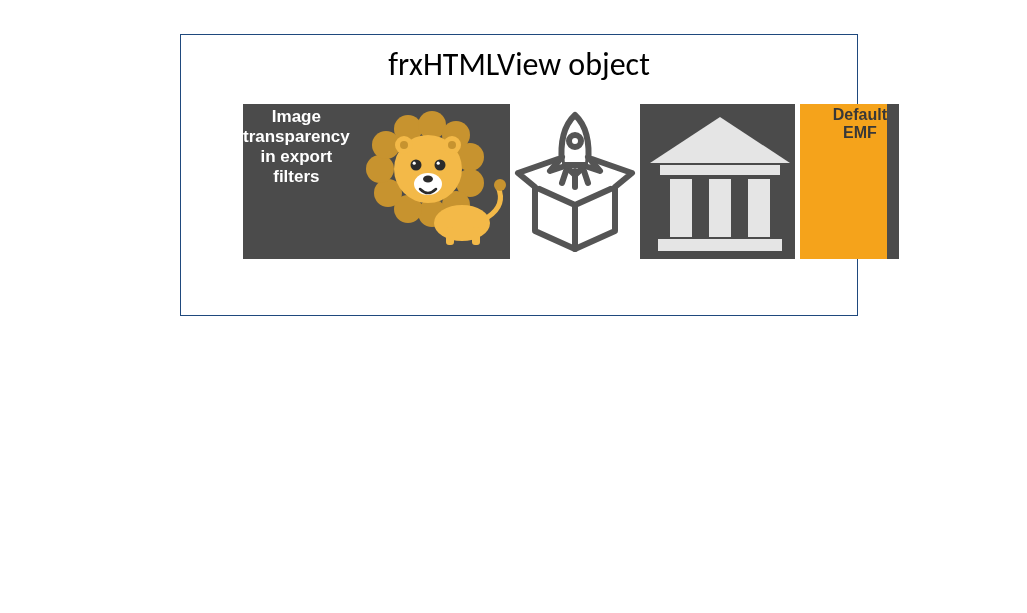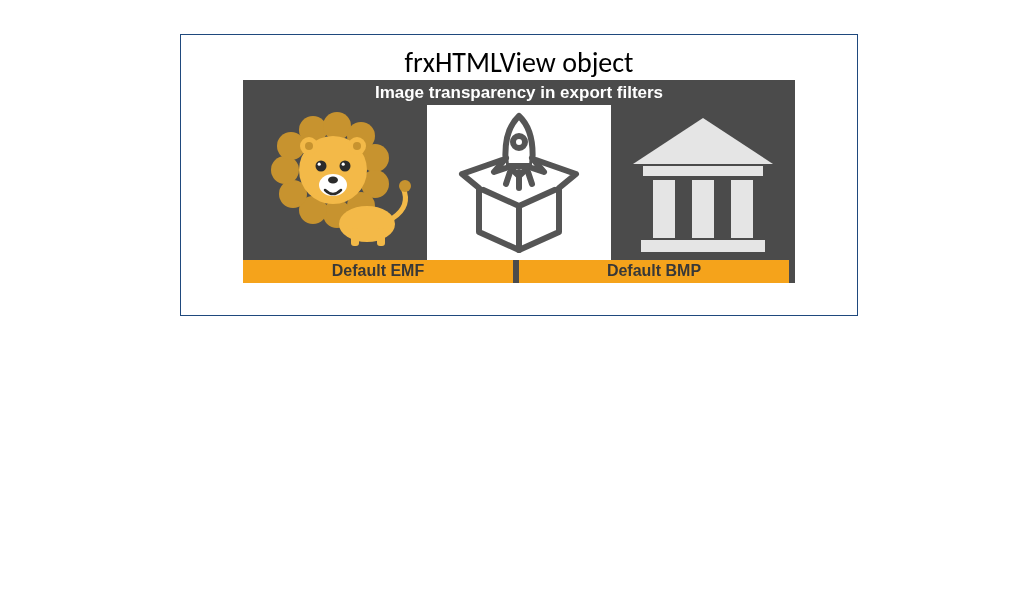--- a/index.html
+++ b/index.html
@@ -18,31 +18,31 @@
     width: 678px;
     height: 282px;
     border: 1.5px solid #1f497d;
     box-sizing: border-box;
     background: #ffffff;
     display: flex;
     flex-direction: column;
     align-items: center;
   }
   .title {
-    font-size: 28px;
+    font-size: 32px;
     color: #000;
     margin-top: 10px;
-    margin-bottom: 0;
+    margin-bottom: 20px;
     text-align: center;
   }
   .panel {
     width: 552px;
     background: #4b4b4b;
     display: flex;
-    flex-direction: column;
+    flex-direction: row;
   }
   .panel-title {
     color: #ffffff;
     font-size: 17px;
     font-weight: bold;
     text-align: center;
     padding: 3px 0 2px 0;
     font-family: Arial, sans-serif;
   }
   .images-row {
@@ -57,20 +57,21 @@
     justify-content: center;
     position: relative;
   }
   .img-cell.white-bg {
     background: #ffffff;
   }
   .labels-row {
     display: flex;
     width: 100%;
     background: #f5a31b;
+    padding-left: 33px;
   }
   .label-cell {
     flex: 1 1 0;
     text-align: center;
     color: #383838;
     font-size: 16px;
     font-weight: bold;
     padding: 2px 0 3px 0;
     font-family: Arial, sans-serif;
   }
@@ -177,18 +178,17 @@
             <rect x="18" y="130" width="124" height="12"></rect>
           </g>
         </svg>
       </div>
 
     </div>
 
     <div class="labels-row">
       <div class="label-cell">Default EMF</div>
       <div class="label-sep"></div>
-      <div class="label-cell">Default BMP</div>
       <div class="label-sep"></div>
     </div>
 
   </div>
 </div>
 
 </body></html>

